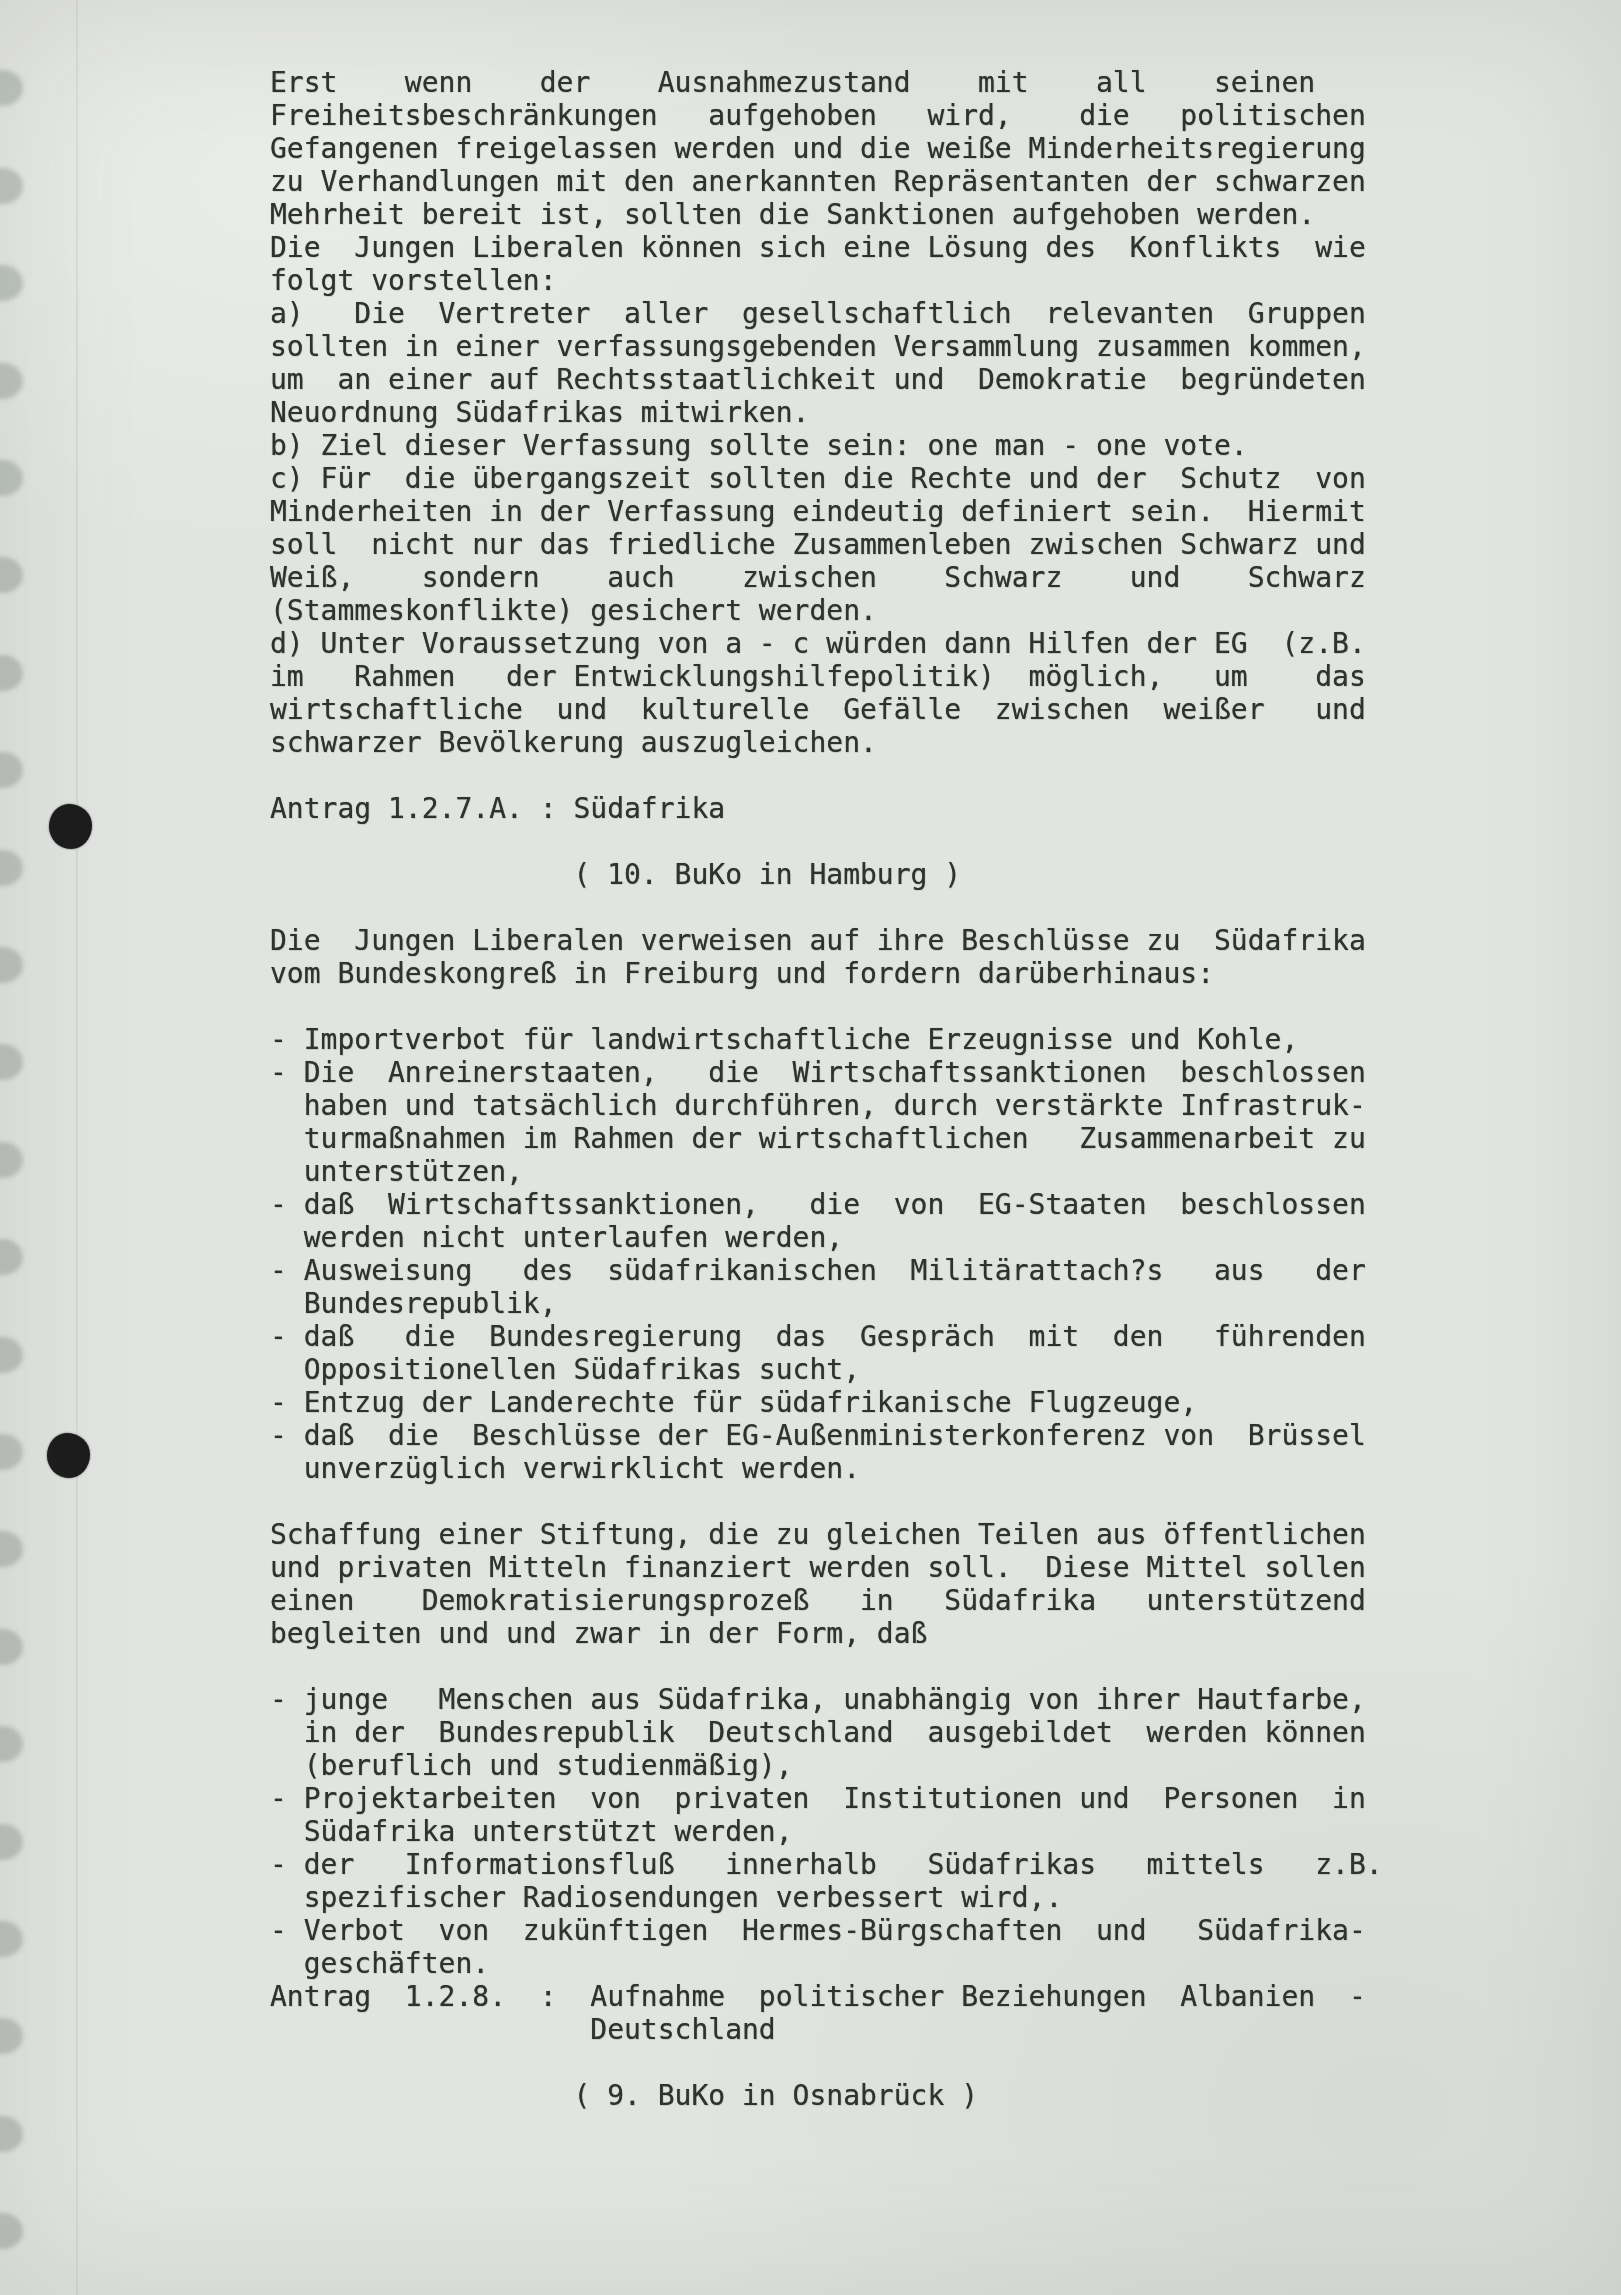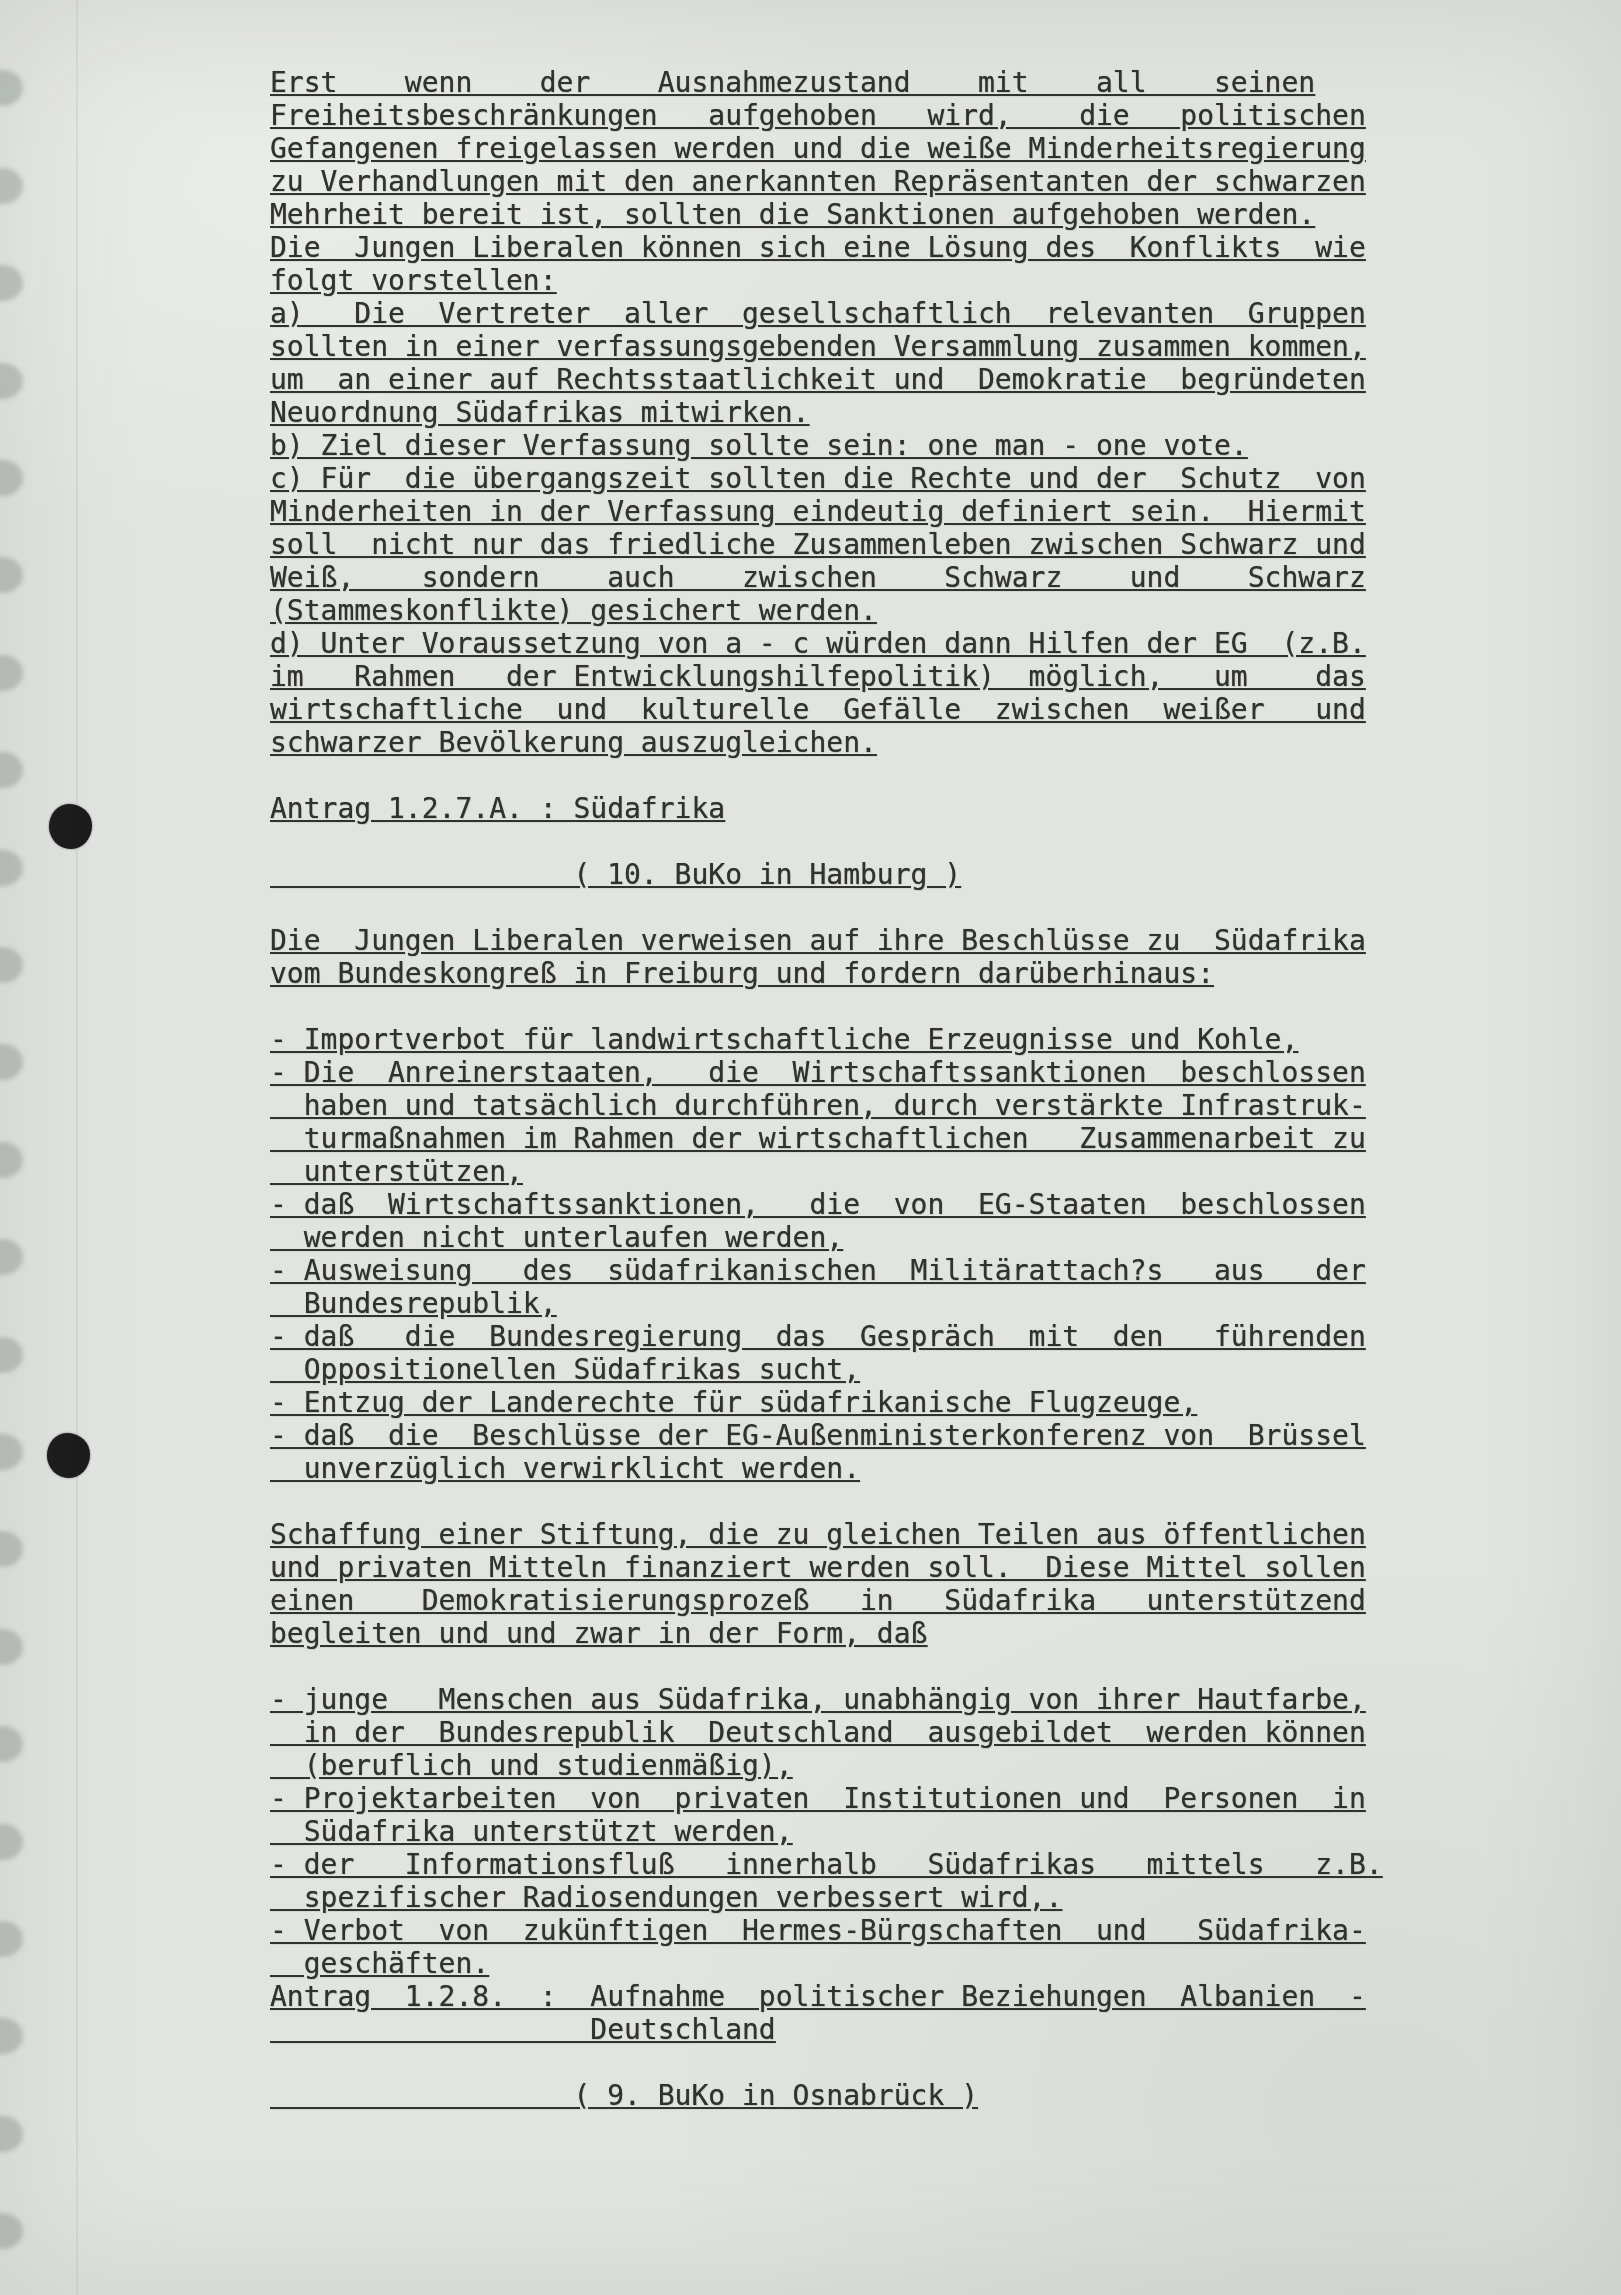--- a/index.html
+++ b/index.html
@@ -38,21 +38,20 @@
   .text-block {
     position: absolute;
     left: 270px;
     top: 66px;
     color: #30322f;
     font-size: 28px;
     line-height: 33px;
     white-space: pre;
     letter-spacing: 0;
     text-shadow: 0 0 0.7px rgba(48,50,47,0.65), 0.7px 0.7px 0 rgba(48,50,47,0.10);
-    text-decoration: underline;
   }
   .line {
     height: 33px;
   }
   .binder-hole {
     position: absolute;
     left: -18.4px;
     width: 41px;
     height: 36px;
     border-radius: 50%;

